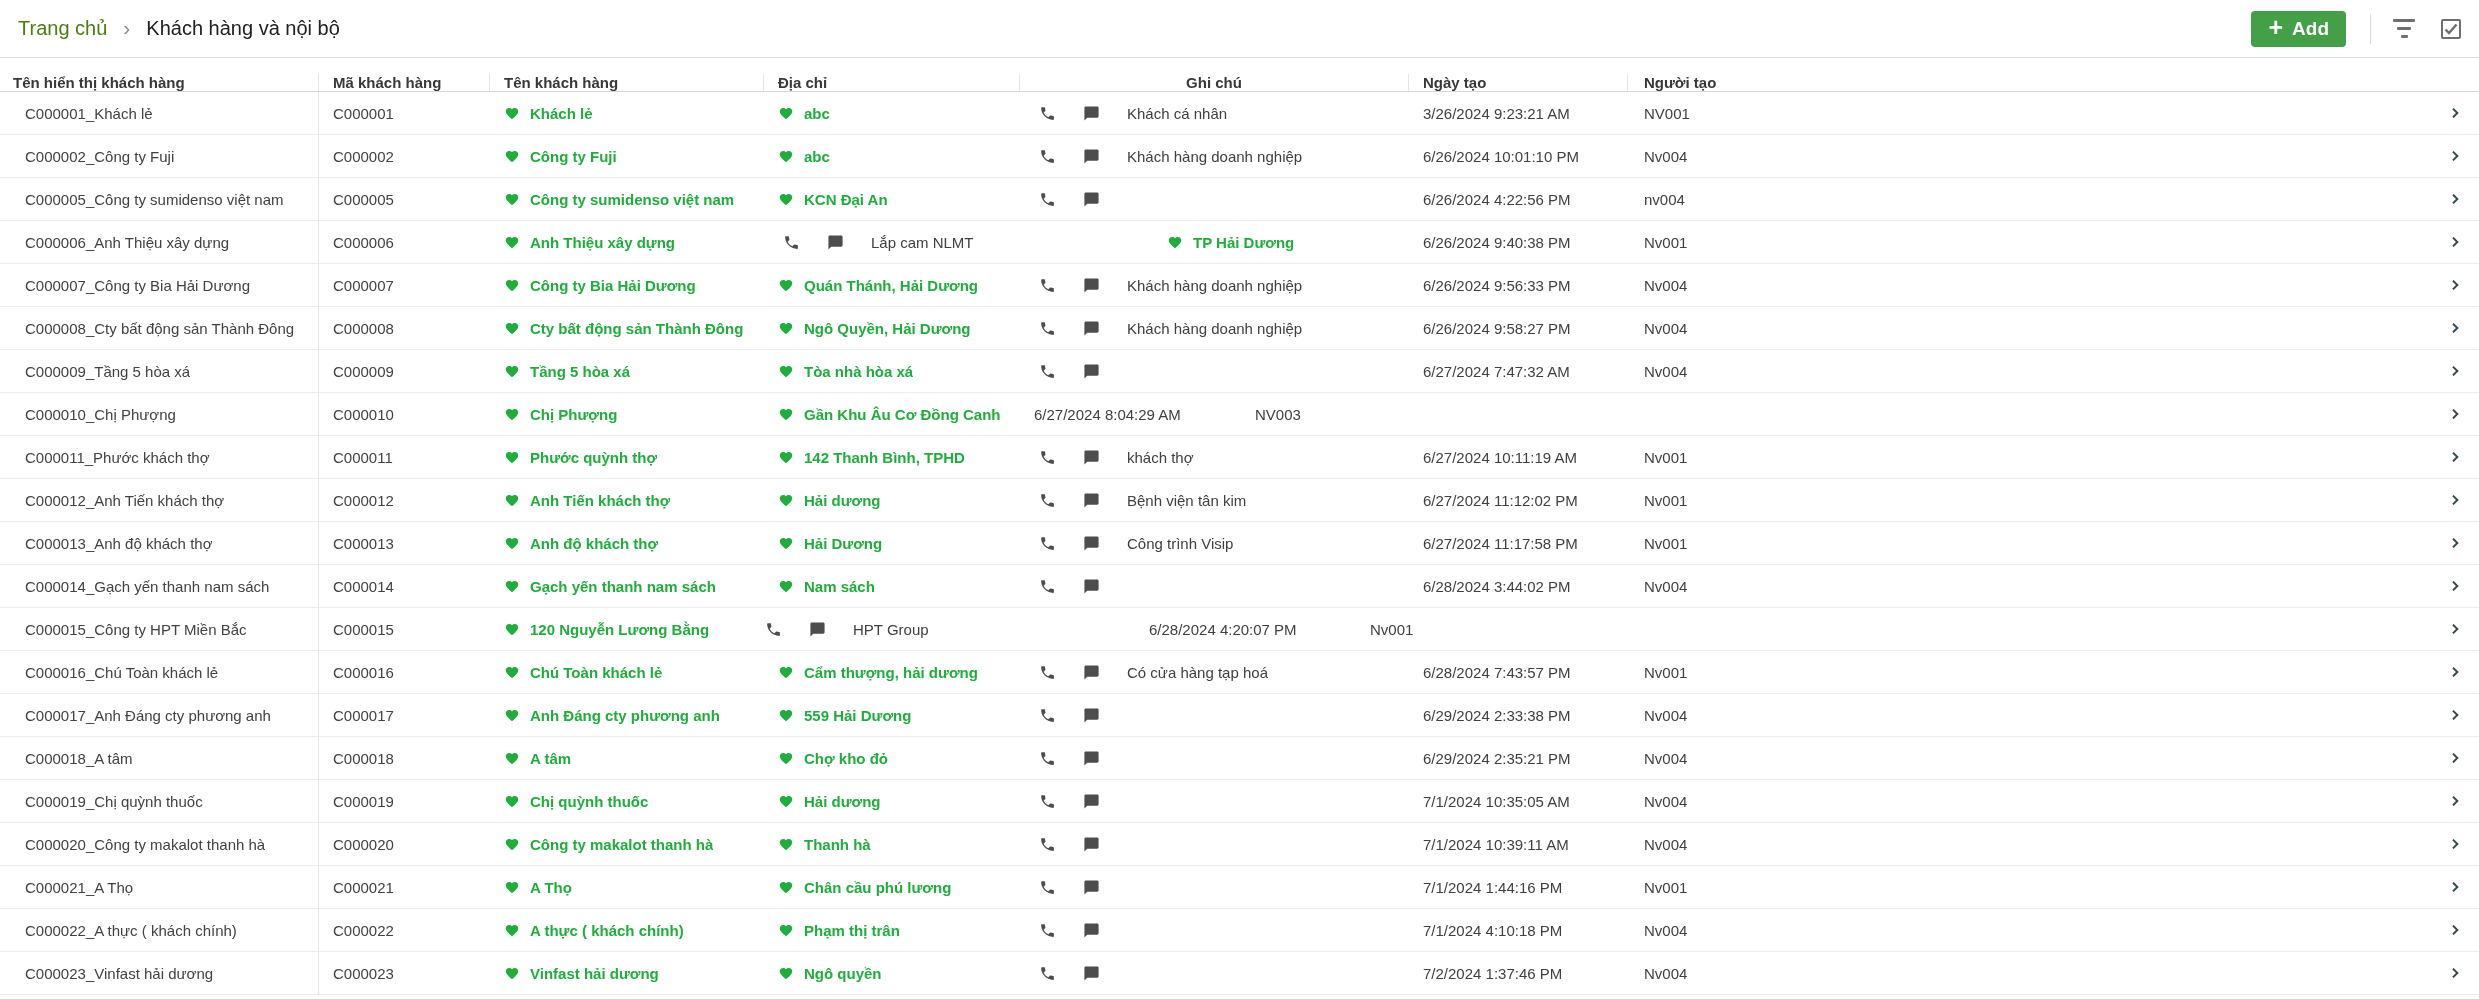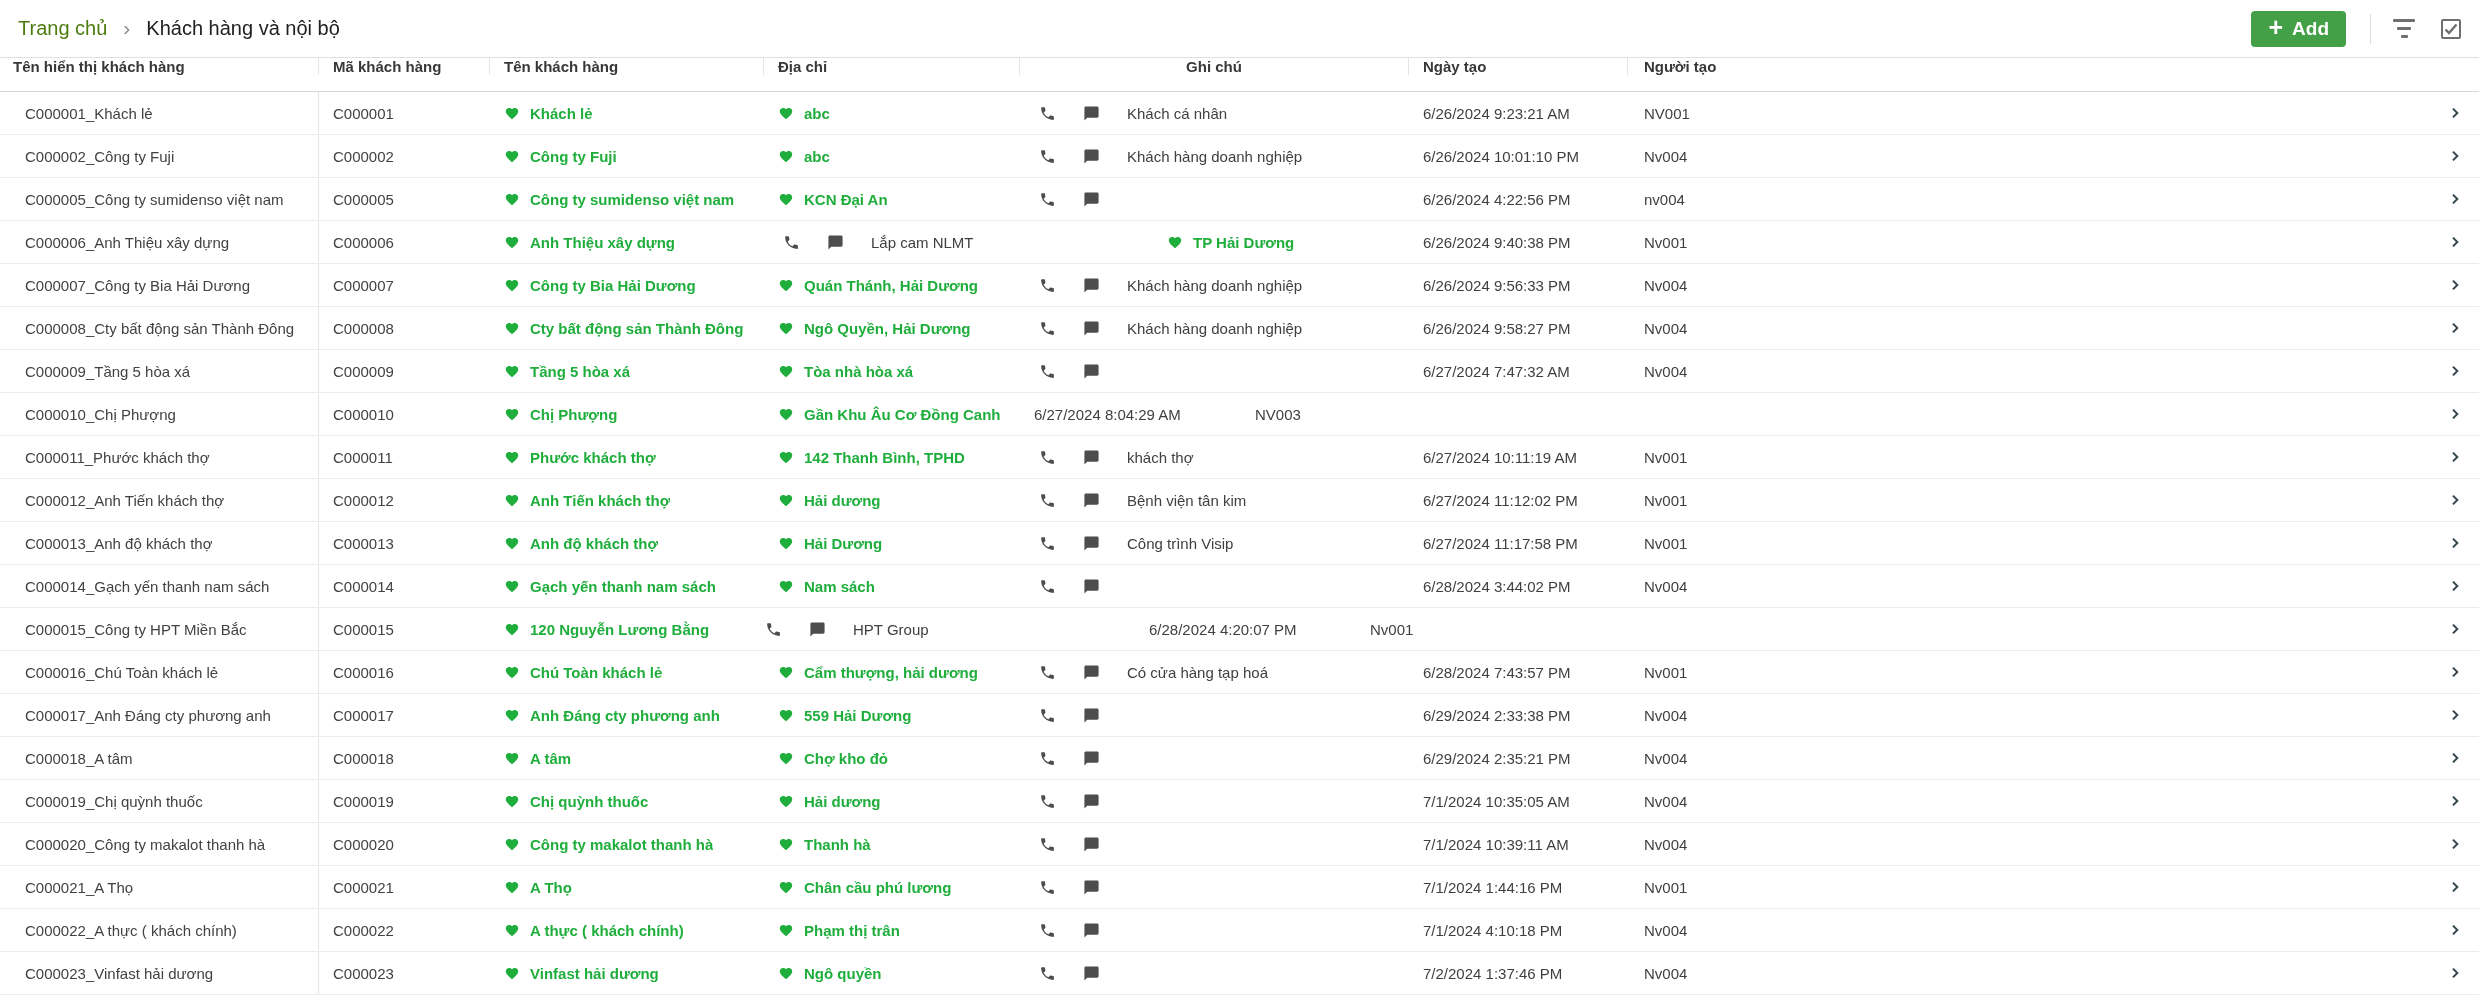--- a/index.html
+++ b/index.html
@@ -22,21 +22,21 @@
              font-family:inherit; cursor:pointer; }
   .add-btn .plus { font-size:25px; font-weight:700; line-height:1; transform:translateY(-1px); }
   .tb-divider { width:1px; height:30px; background:#dcdcdc; margin:0 20px 0 24px; }
   .filter-icon { width:26px; display:flex; flex-direction:column; align-items:center; gap:5px; margin-right:24px; cursor:pointer; }
   .filter-icon span { display:block; height:3px; background:var(--icon-gray); border-radius:1px; }
   .filter-icon .b1 { width:22px; } .filter-icon .b2 { width:14px; } .filter-icon .b3 { width:7px; }
   .checkbox-icon { width:20px; height:20px; border:2px solid var(--icon-gray); border-radius:2px;
                    display:flex; align-items:center; justify-content:center; cursor:pointer; }
 
   
-  .thead { display:flex; height:35px; align-items:flex-start; border-top:1px solid #e0e0e0;
+  .thead { display:flex; height:35px; align-items:flex-end; border-top:1px solid #e0e0e0;
            border-bottom:1px solid #d8d8d8; font-weight:700; font-size:15px; color:#383838; }
   .th { display:flex; align-items:center; padding-left:14px; border-right:1px solid #e5e5e5; }
   .w1 { width:319px; padding-left:13px; }
   .w2 { width:171px; }
   .w3 { width:274px; }
   .w4 { width:256px; }
   .w5 { width:389px; justify-content:center; padding-left:0; }
   .w6 { width:219px; }
   .w7 { width:272px; padding-left:16px; border-right:none; }
   .w8 { flex:1; border-right:none; }
@@ -126,21 +126,21 @@
           </svg>
       </span>
       <span class="icon-btn">
         <svg width="17" height="17" viewBox="0 0 24 24">
             <path fill="#4d4d4d" d="M20 2H4c-1.1 0-2 .9-2 2v18l4-4h14c1.1 0 2-.9 2-2V4c0-1.1-.9-2-2-2z"></path>
           </svg>
       </span>
       <span class="note">Khách cá nhân</span>
     </div>
     <div class="c c6">
-        <span class="cell-text">6/26/2024 9:23:21 AM</span>
+        <span class="cell-text">3/26/2024 9:23:21 AM</span>
       </div>
     <div class="c c7">
         <span class="cell-text">NV001</span>
       </div>
     <div class="c c8">
       <span class="chev">
         <svg width="14" height="14" viewBox="0 0 24 24">
             <path d="M8.5 4.5 L16 12 L8.5 19.5" fill="none" stroke="#37474f" stroke-width="3.4"></path>
           </svg>
       </span>
@@ -467,21 +467,21 @@
     <div class="c c1">
         <span class="cell-text">C000011_Phước khách thợ</span>
       </div>
     <div class="c c2">
         <span class="cell-text">C000011</span>
       </div>
     <div class="c c3 green">
       <svg class="heart" width="16" height="15" viewBox="0 0 24 24">
           <path fill="#1fae3c" d="M12 21.35l-1.45-1.32C5.4 15.36 2 12.28 2 8.5 2 5.42 4.42 3 7.5 3c1.74 0 3.41.81 4.5 2.09C13.09 3.81 14.76 3 16.5 3 19.58 3 22 5.42 22 8.5c0 3.78-3.4 6.86-8.55 11.54L12 21.35z"></path>
         </svg>
-      <span class="cell-text">Phước khách thợ</span>
+      <span class="cell-text">Phước quỳnh thợ</span>
     </div>
     <div class="c c4 green">
       <svg class="heart" width="16" height="15" viewBox="0 0 24 24">
           <path fill="#1fae3c" d="M12 21.35l-1.45-1.32C5.4 15.36 2 12.28 2 8.5 2 5.42 4.42 3 7.5 3c1.74 0 3.41.81 4.5 2.09C13.09 3.81 14.76 3 16.5 3 19.58 3 22 5.42 22 8.5c0 3.78-3.4 6.86-8.55 11.54L12 21.35z"></path>
         </svg>
       <span class="cell-text">142 Thanh Bình, TPHD</span>
     </div>
     <div class="c c5">
       <span class="icon-btn phone-wrap">
         <svg width="17" height="17" viewBox="0 0 24 24">

